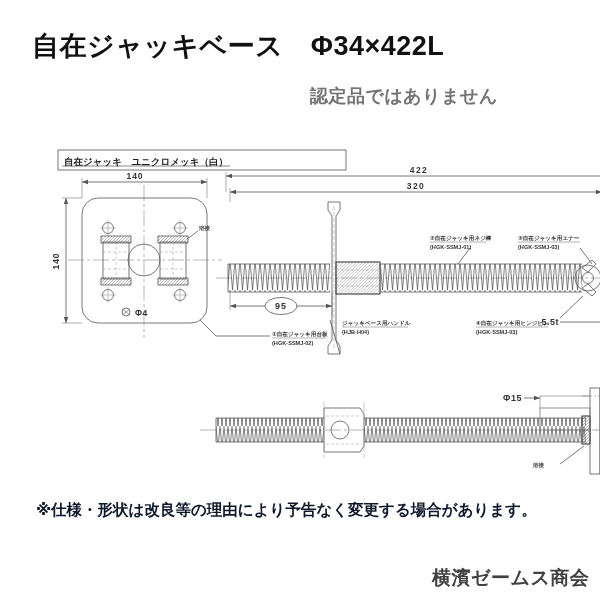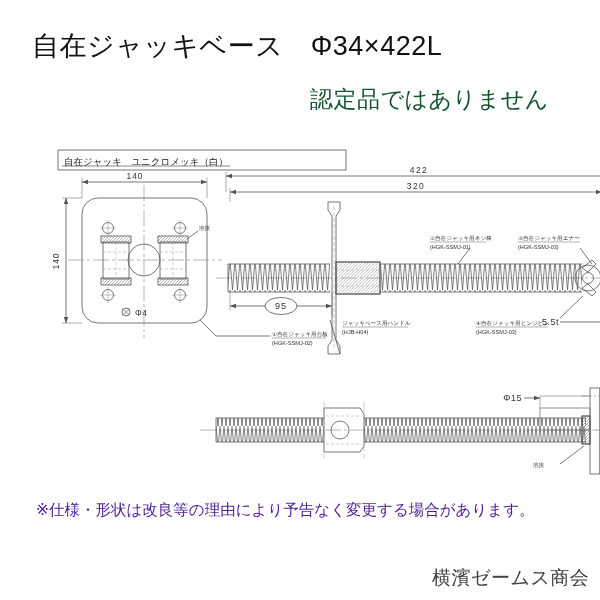--- a/index.html
+++ b/index.html
@@ -3,41 +3,41 @@
 <meta charset="utf-8">
 <style>
   html,body{margin:0;padding:0;}
   body{
     width:600px;height:600px;
     background:#ffffff;
     font-family:"Liberation Sans","DejaVu Sans",sans-serif;
     overflow:hidden;
     position:relative;
   }
-  .page{position:absolute;left:0;top:0;width:600px;height:600px;}
+  .page{position:absolute;left:0;top:0;width:600px;height:600px;font-weight:bold;}
 
   
   .title{
     position:absolute;left:32px;top:28px;
     font-size:27px;color:#111111;letter-spacing:0.5px;
     white-space:pre;
   }
   .subtitle{
     position:absolute;left:310px;top:84px;
-    font-size:23px;color:#14532d;letter-spacing:0.5px;
+    font-size:18px;color:#737373;letter-spacing:0.5px;
     white-space:pre;
   }
 
   
   .drawing{position:absolute;left:0px;top:140px;width:564px;height:350px;padding-left:40px;}
 
   
   .note{
     position:absolute;left:36px;top:500px;
-    font-size:15.5px;color:#4c1d95;white-space:pre;
+    font-size:15.5px;color:#0f172a;white-space:pre;
   }
   .watermark{
     position:absolute;left:432px;top:565px;
     font-size:19px;color:#404040;white-space:pre;
     letter-spacing:0.5px;
   }
 </style>
 </head>
 <body>
 

